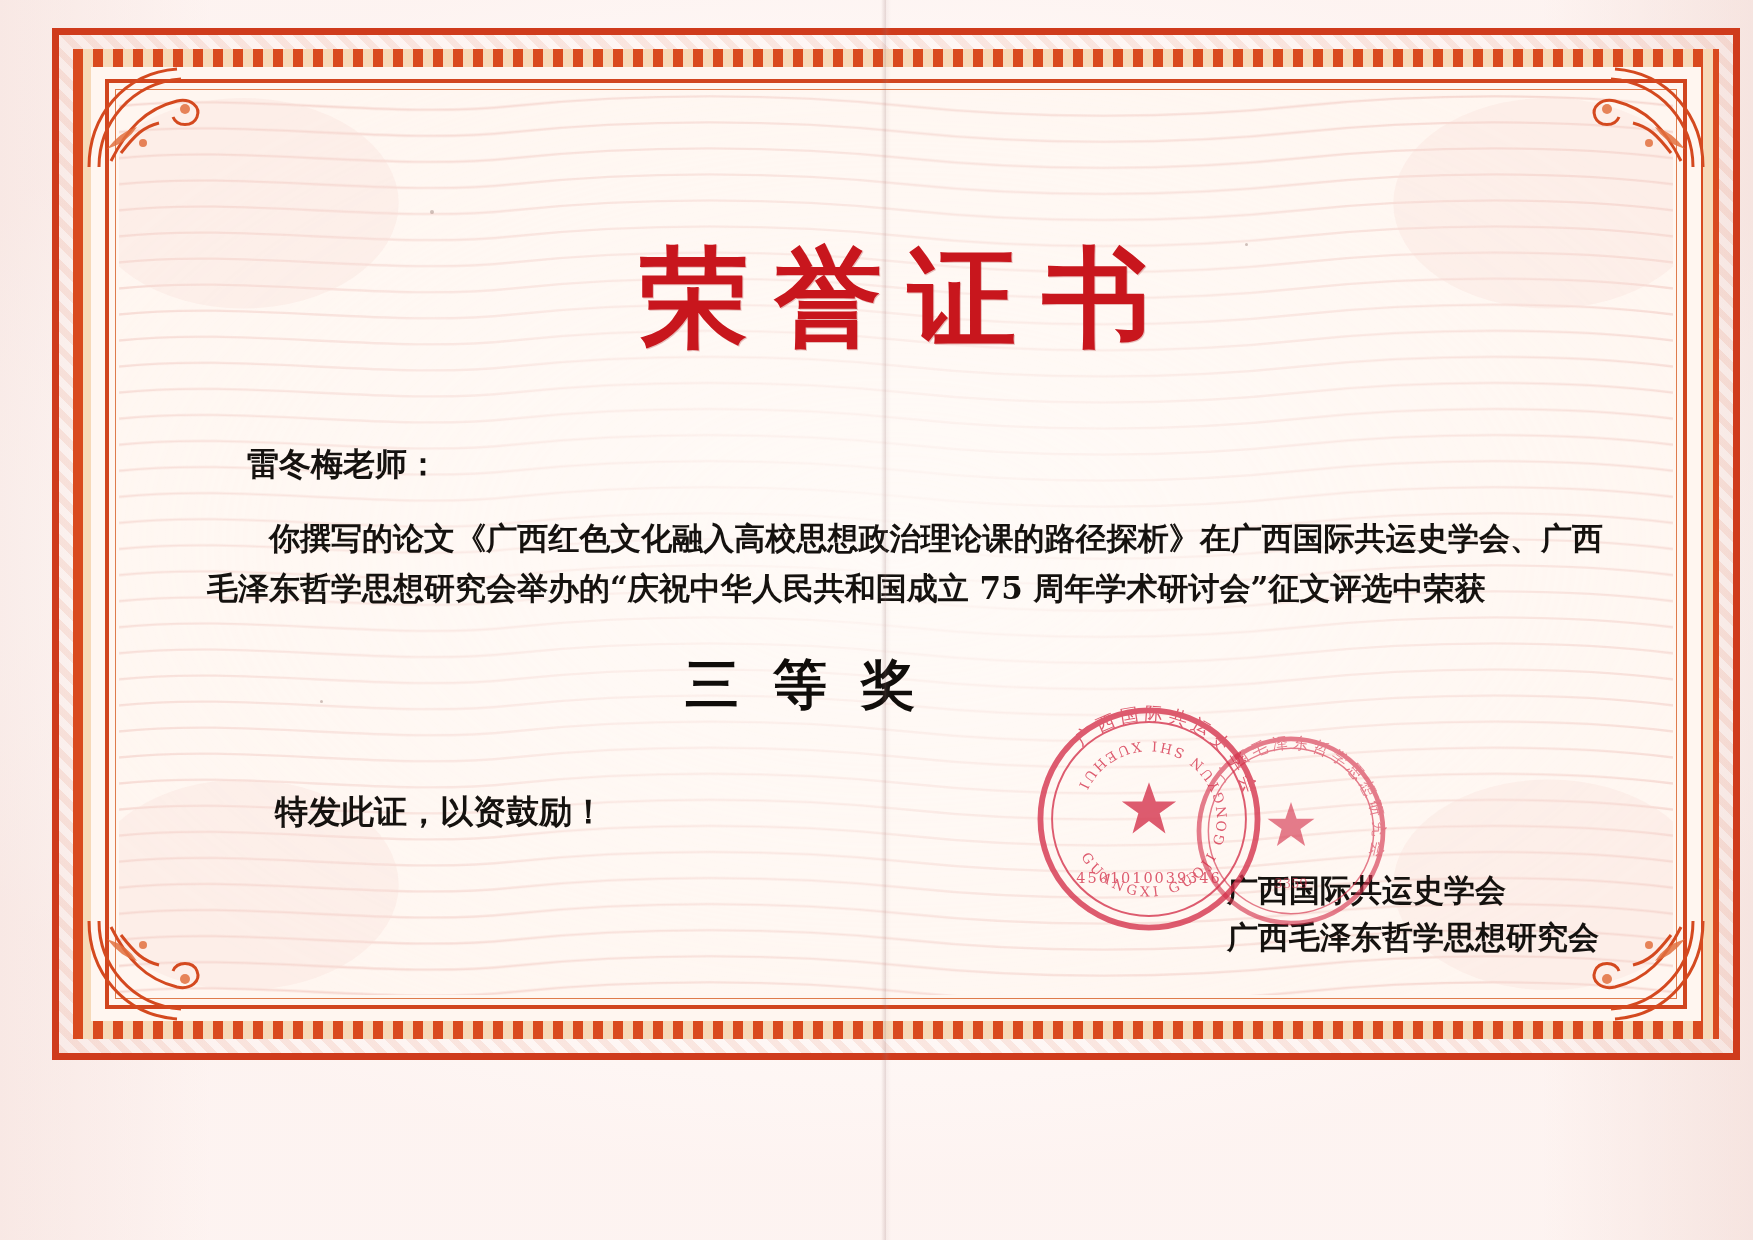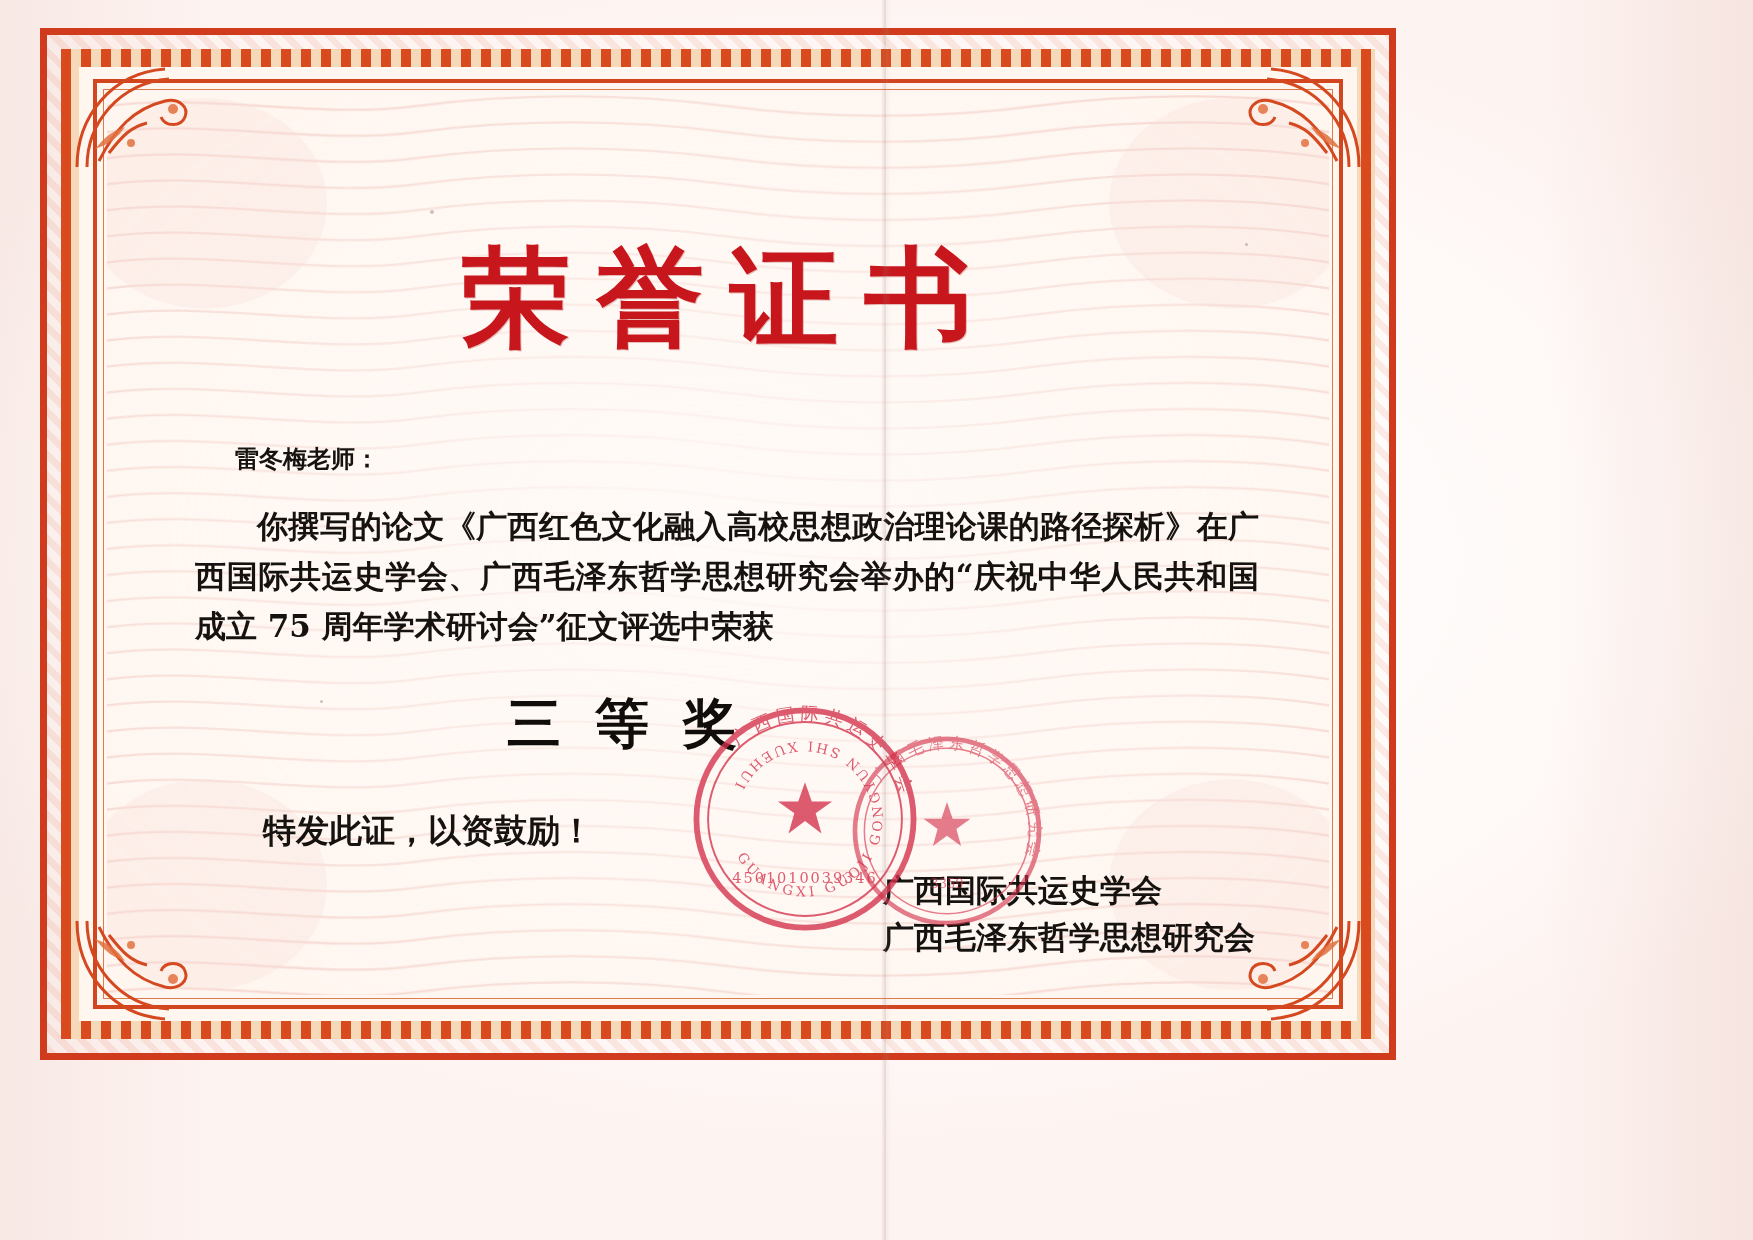--- a/index.html
+++ b/index.html
@@ -40,23 +40,23 @@
     left: 881px;
     width: 10px;
     height: 1240px;
     background: linear-gradient(90deg, rgba(180,150,150,0.00) 0%, rgba(150,110,110,0.22) 45%, rgba(190,160,160,0.10) 55%, rgba(180,150,150,0.00) 100%);
     pointer-events: none;
   }
 
   
   .frame-outer {
     position: absolute;
-    left: 40px;
+    left: 52px;
     top: 28px;
-    width: 1356px;
+    width: 1688px;
     height: 1032px;
     border: 7px solid #cf3b1c;
     box-sizing: border-box;
     background:
       repeating-linear-gradient(45deg, rgba(214,82,40,0.10) 0px, rgba(214,82,40,0.10) 7px, rgba(255,255,255,0) 7px, rgba(255,255,255,0) 15px);
   }
   .frame-band {
     position: absolute;
     left: 14px;
     top: 14px;
@@ -130,21 +130,21 @@
     color: #c8161d;
     text-shadow: 1px 1px 0 rgba(160,10,10,0.25);
     margin-top: 98px;
     line-height: 1.0;
     padding-left: 24px;
   }
 
   .salutation {
     margin-top: 92px;
     margin-left: 68px;
-    font-size: 24px;
+    font-size: 32px;
     font-weight: bold;
     color: #15120f;
     font-family: "DejaVu Serif", "Liberation Serif", serif;
   }
 
   .body-text {
     margin-top: 26px;
     margin-left: 28px;
     margin-right: 10px;
     font-size: 31px;
@@ -163,21 +163,21 @@
     font-weight: bold;
     letter-spacing: 34px;
     color: #100d0a;
     font-family: "DejaVu Serif", "Liberation Serif", serif;
     padding-left: 34px;
     padding-right: 0;
     transform: translateX(-96px);
   }
 
   .closing {
-    margin-top: 48px;
+    margin-top: 68px;
     margin-left: 96px;
     font-size: 33px;
     font-weight: bold;
     color: #15120f;
     font-family: "DejaVu Serif", "Liberation Serif", serif;
   }
 
   
   .signature {
     position: absolute;

